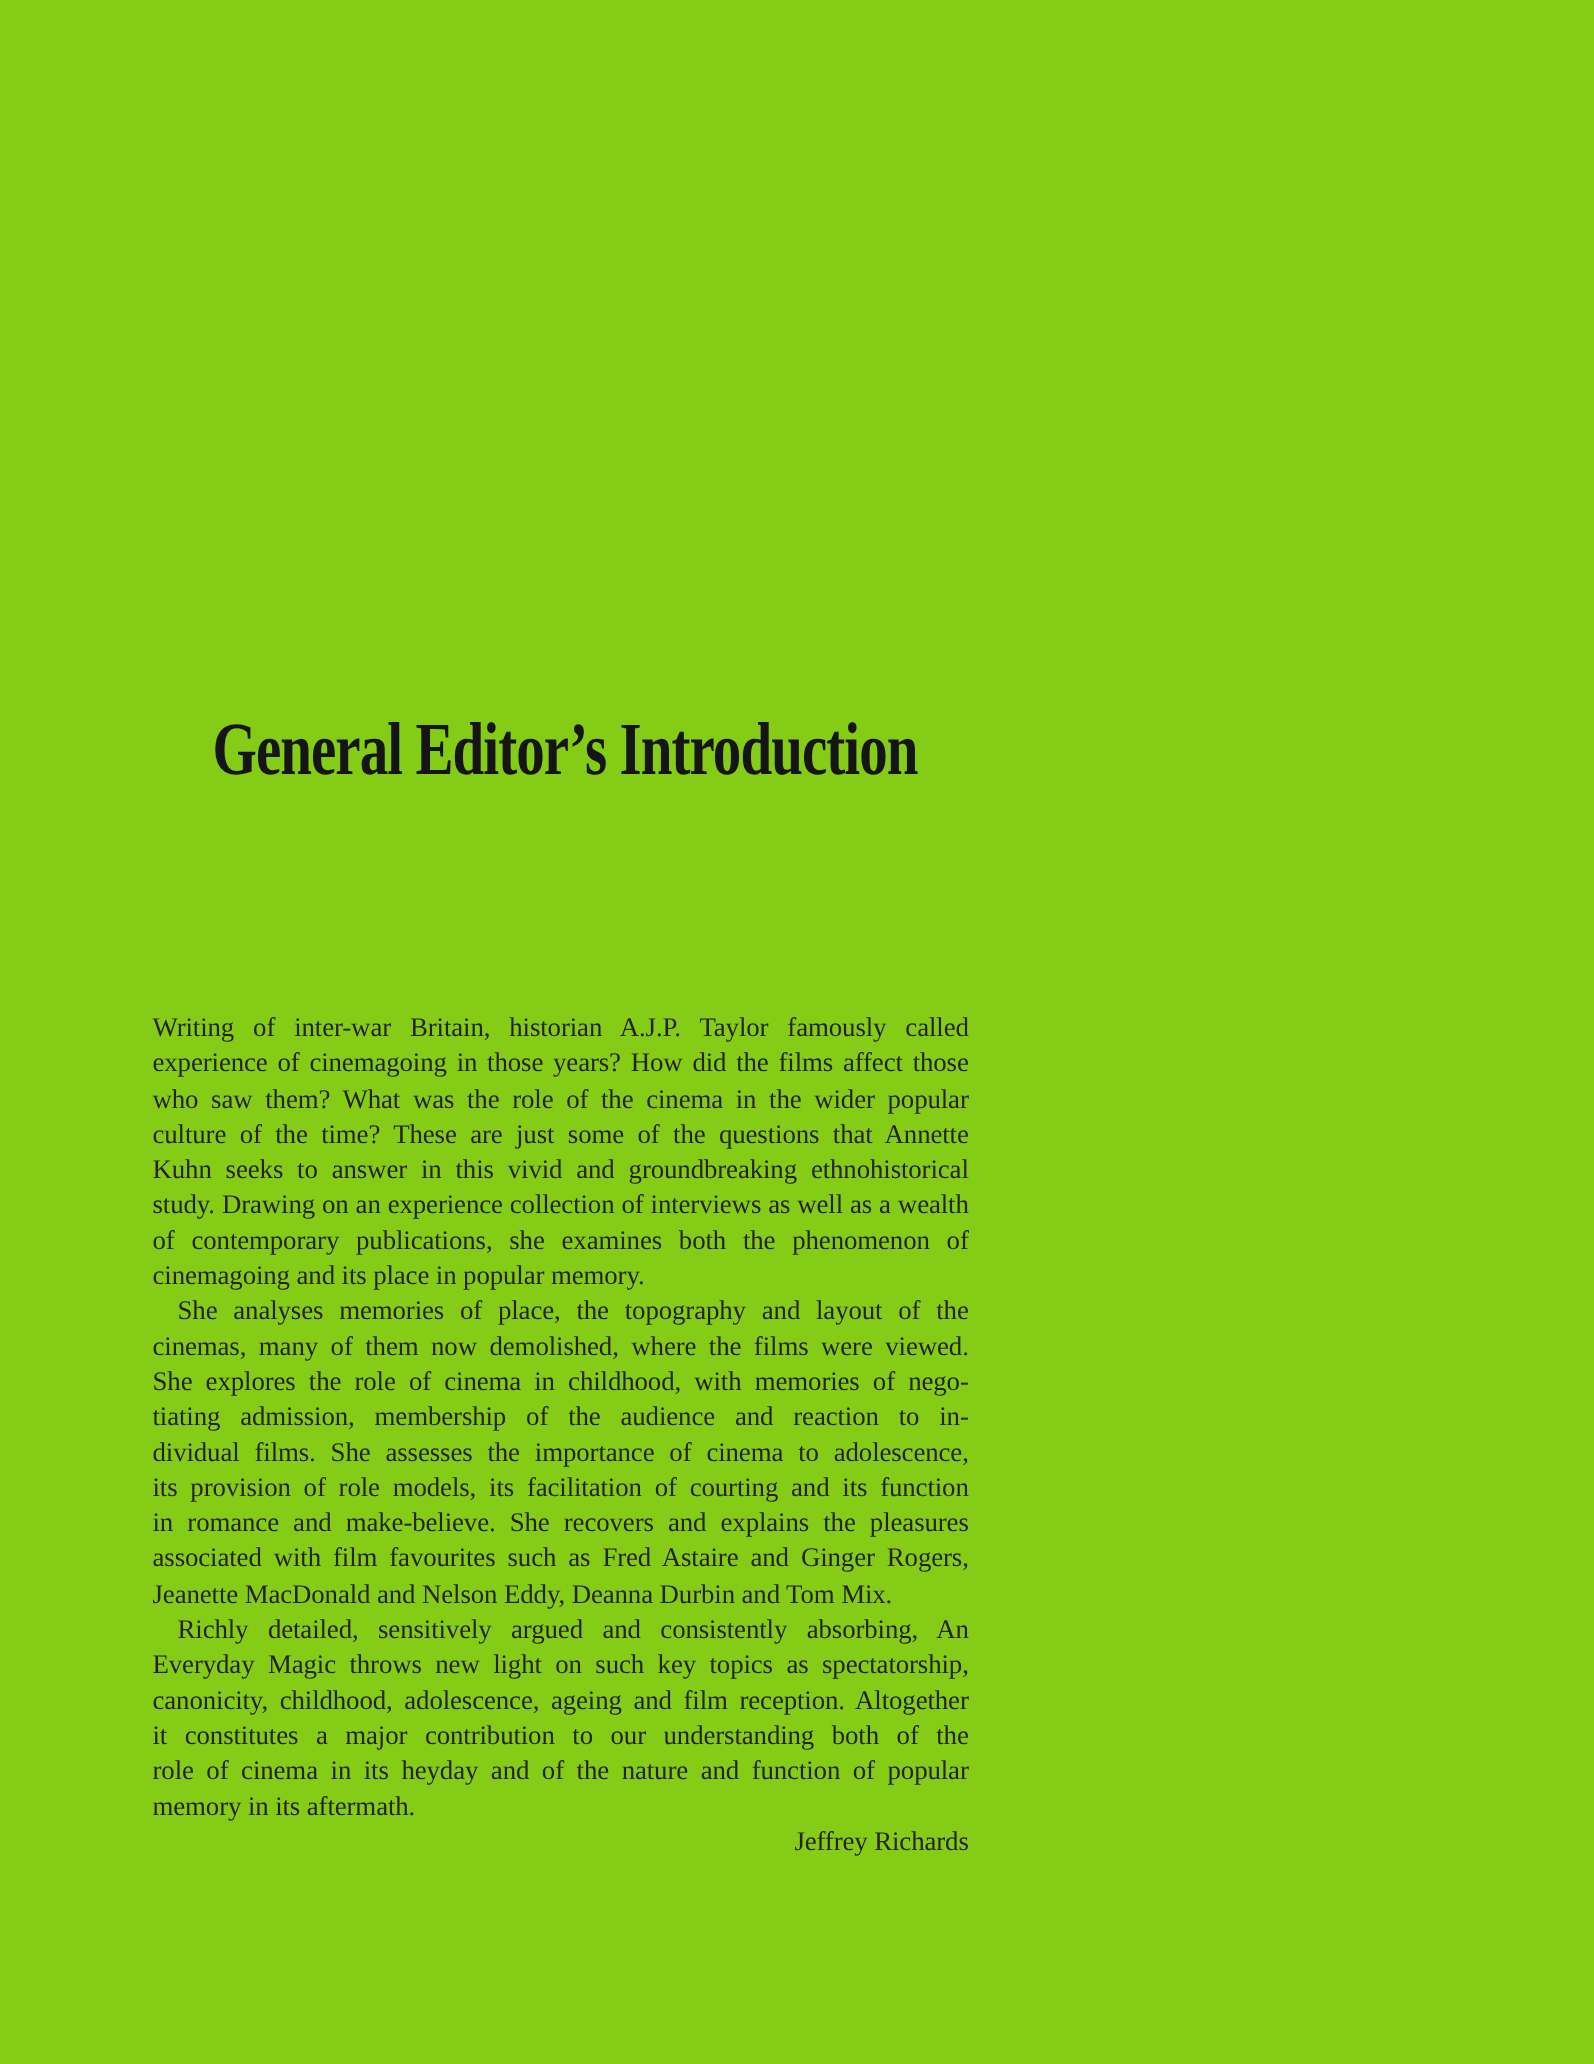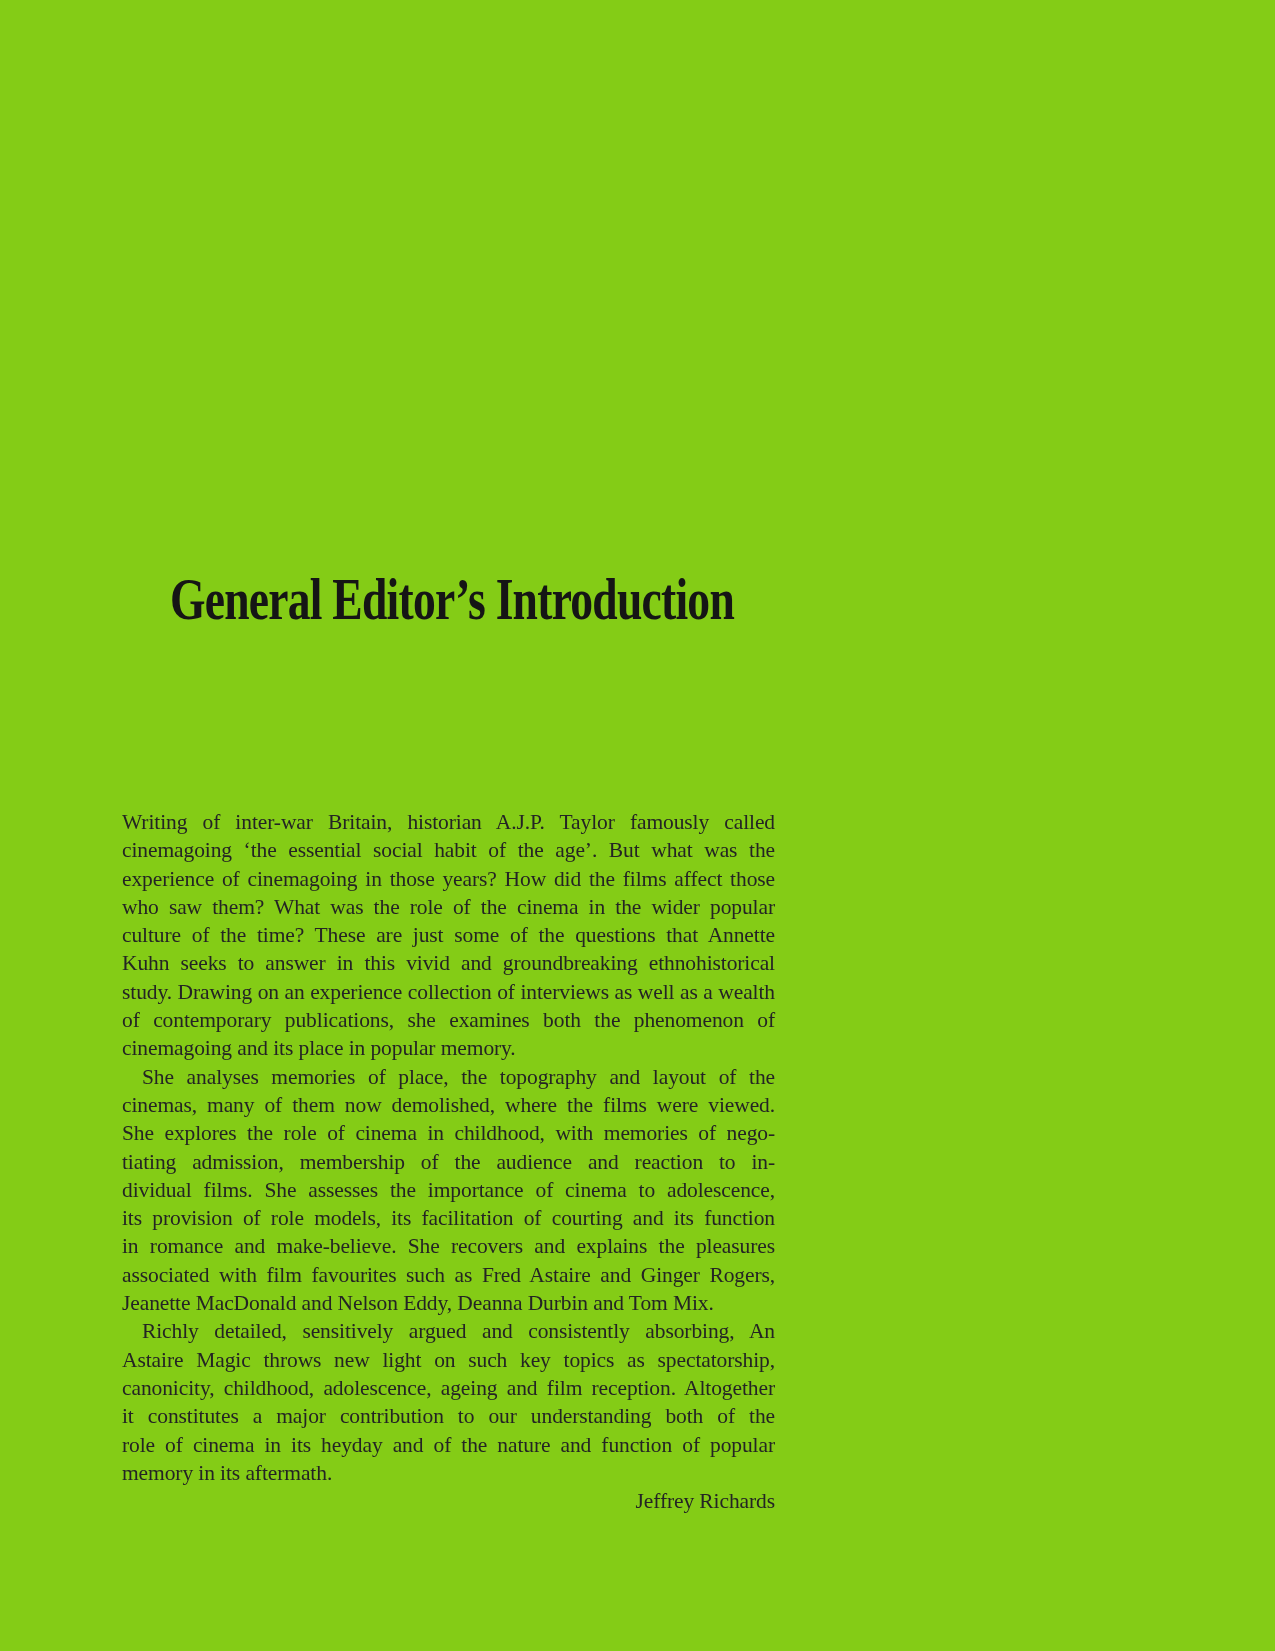--- a/index.html
+++ b/index.html
@@ -60,21 +60,20 @@
 <body>
 
 <div class="page">
 
   <div class="chapter-title">General Editor’s Introduction</div>
 
   <div class="bodytext">
 
     <div>
       <div class="line">Writing of inter-war Britain, historian A.J.P. Taylor famously called</div>
-      <div class="line">cinemagoing ‘the essential social habit of the age’. But what was the</div>
       <div class="line">experience of cinemagoing in those years? How did the films affect those</div>
       <div class="line">who saw them? What was the role of the cinema in the wider popular</div>
       <div class="line">culture of the time? These are just some of the questions that Annette</div>
       <div class="line">Kuhn seeks to answer in this vivid and groundbreaking ethnohistorical</div>
       <div class="line">study. Drawing on an experience collection of interviews as well as a wealth</div>
       <div class="line">of contemporary publications, she examines both the phenomenon of</div>
       <div class="line last">cinemagoing and its place in popular memory.</div>
     </div>
 
     <div>
@@ -84,21 +83,21 @@
       <div class="line">tiating admission, membership of the audience and reaction to in-</div>
       <div class="line">dividual films. She assesses the importance of cinema to adolescence,</div>
       <div class="line">its provision of role models, its facilitation of courting and its function</div>
       <div class="line">in romance and make-believe. She recovers and explains the pleasures</div>
       <div class="line">associated with film favourites such as Fred Astaire and Ginger Rogers,</div>
       <div class="line last">Jeanette MacDonald and Nelson Eddy, Deanna Durbin and Tom Mix.</div>
     </div>
 
     <div>
       <div class="line indent"><span>Richly detailed, sensitively argued and consistently absorbing, </span><span class="italic">An</span></div>
-      <div class="line"><span class="italic">Astaire Magic</span><span> throws new light on such key topics as spectatorship,</span></div>
+      <div class="line"><span class="italic">Everyday Magic</span><span> throws new light on such key topics as spectatorship,</span></div>
       <div class="line">canonicity, childhood, adolescence, ageing and film reception. Altogether</div>
       <div class="line">it constitutes a major contribution to our understanding both of the</div>
       <div class="line">role of cinema in its heyday and of the nature and function of popular</div>
       <div class="line last">memory in its aftermath.</div>
     </div>
 
     <div class="line sig-line">Jeffrey Richards</div>
 
   </div>
 

